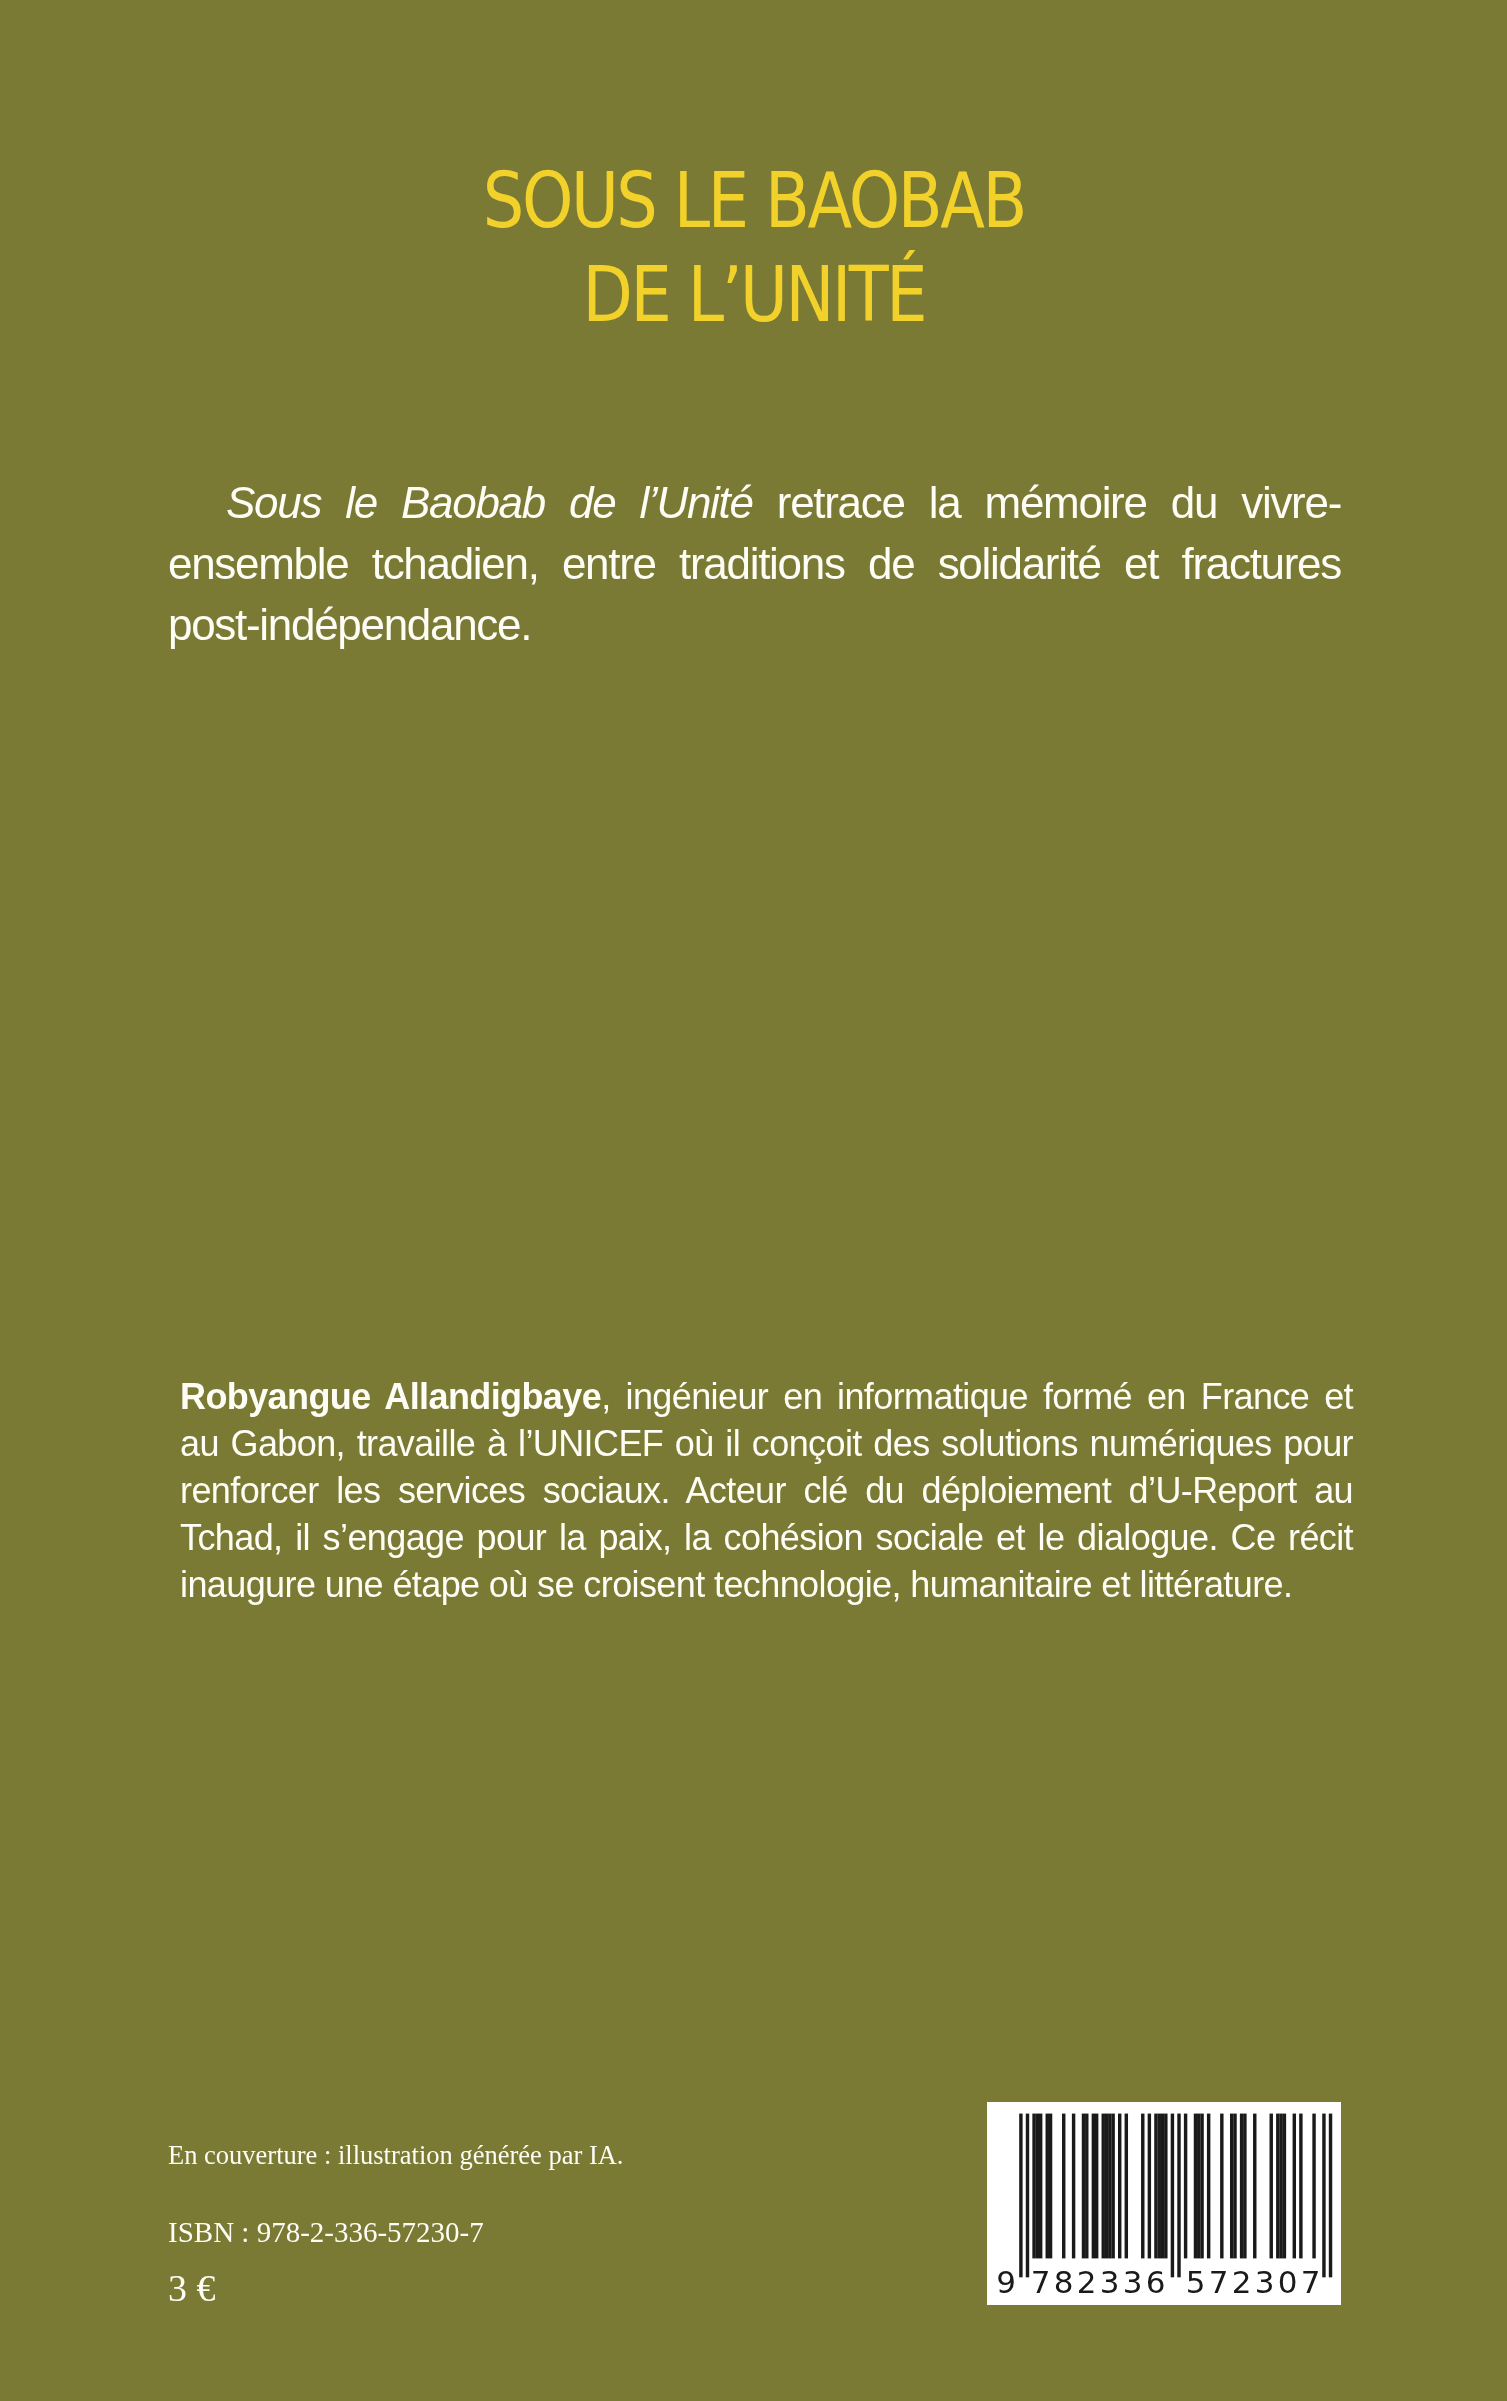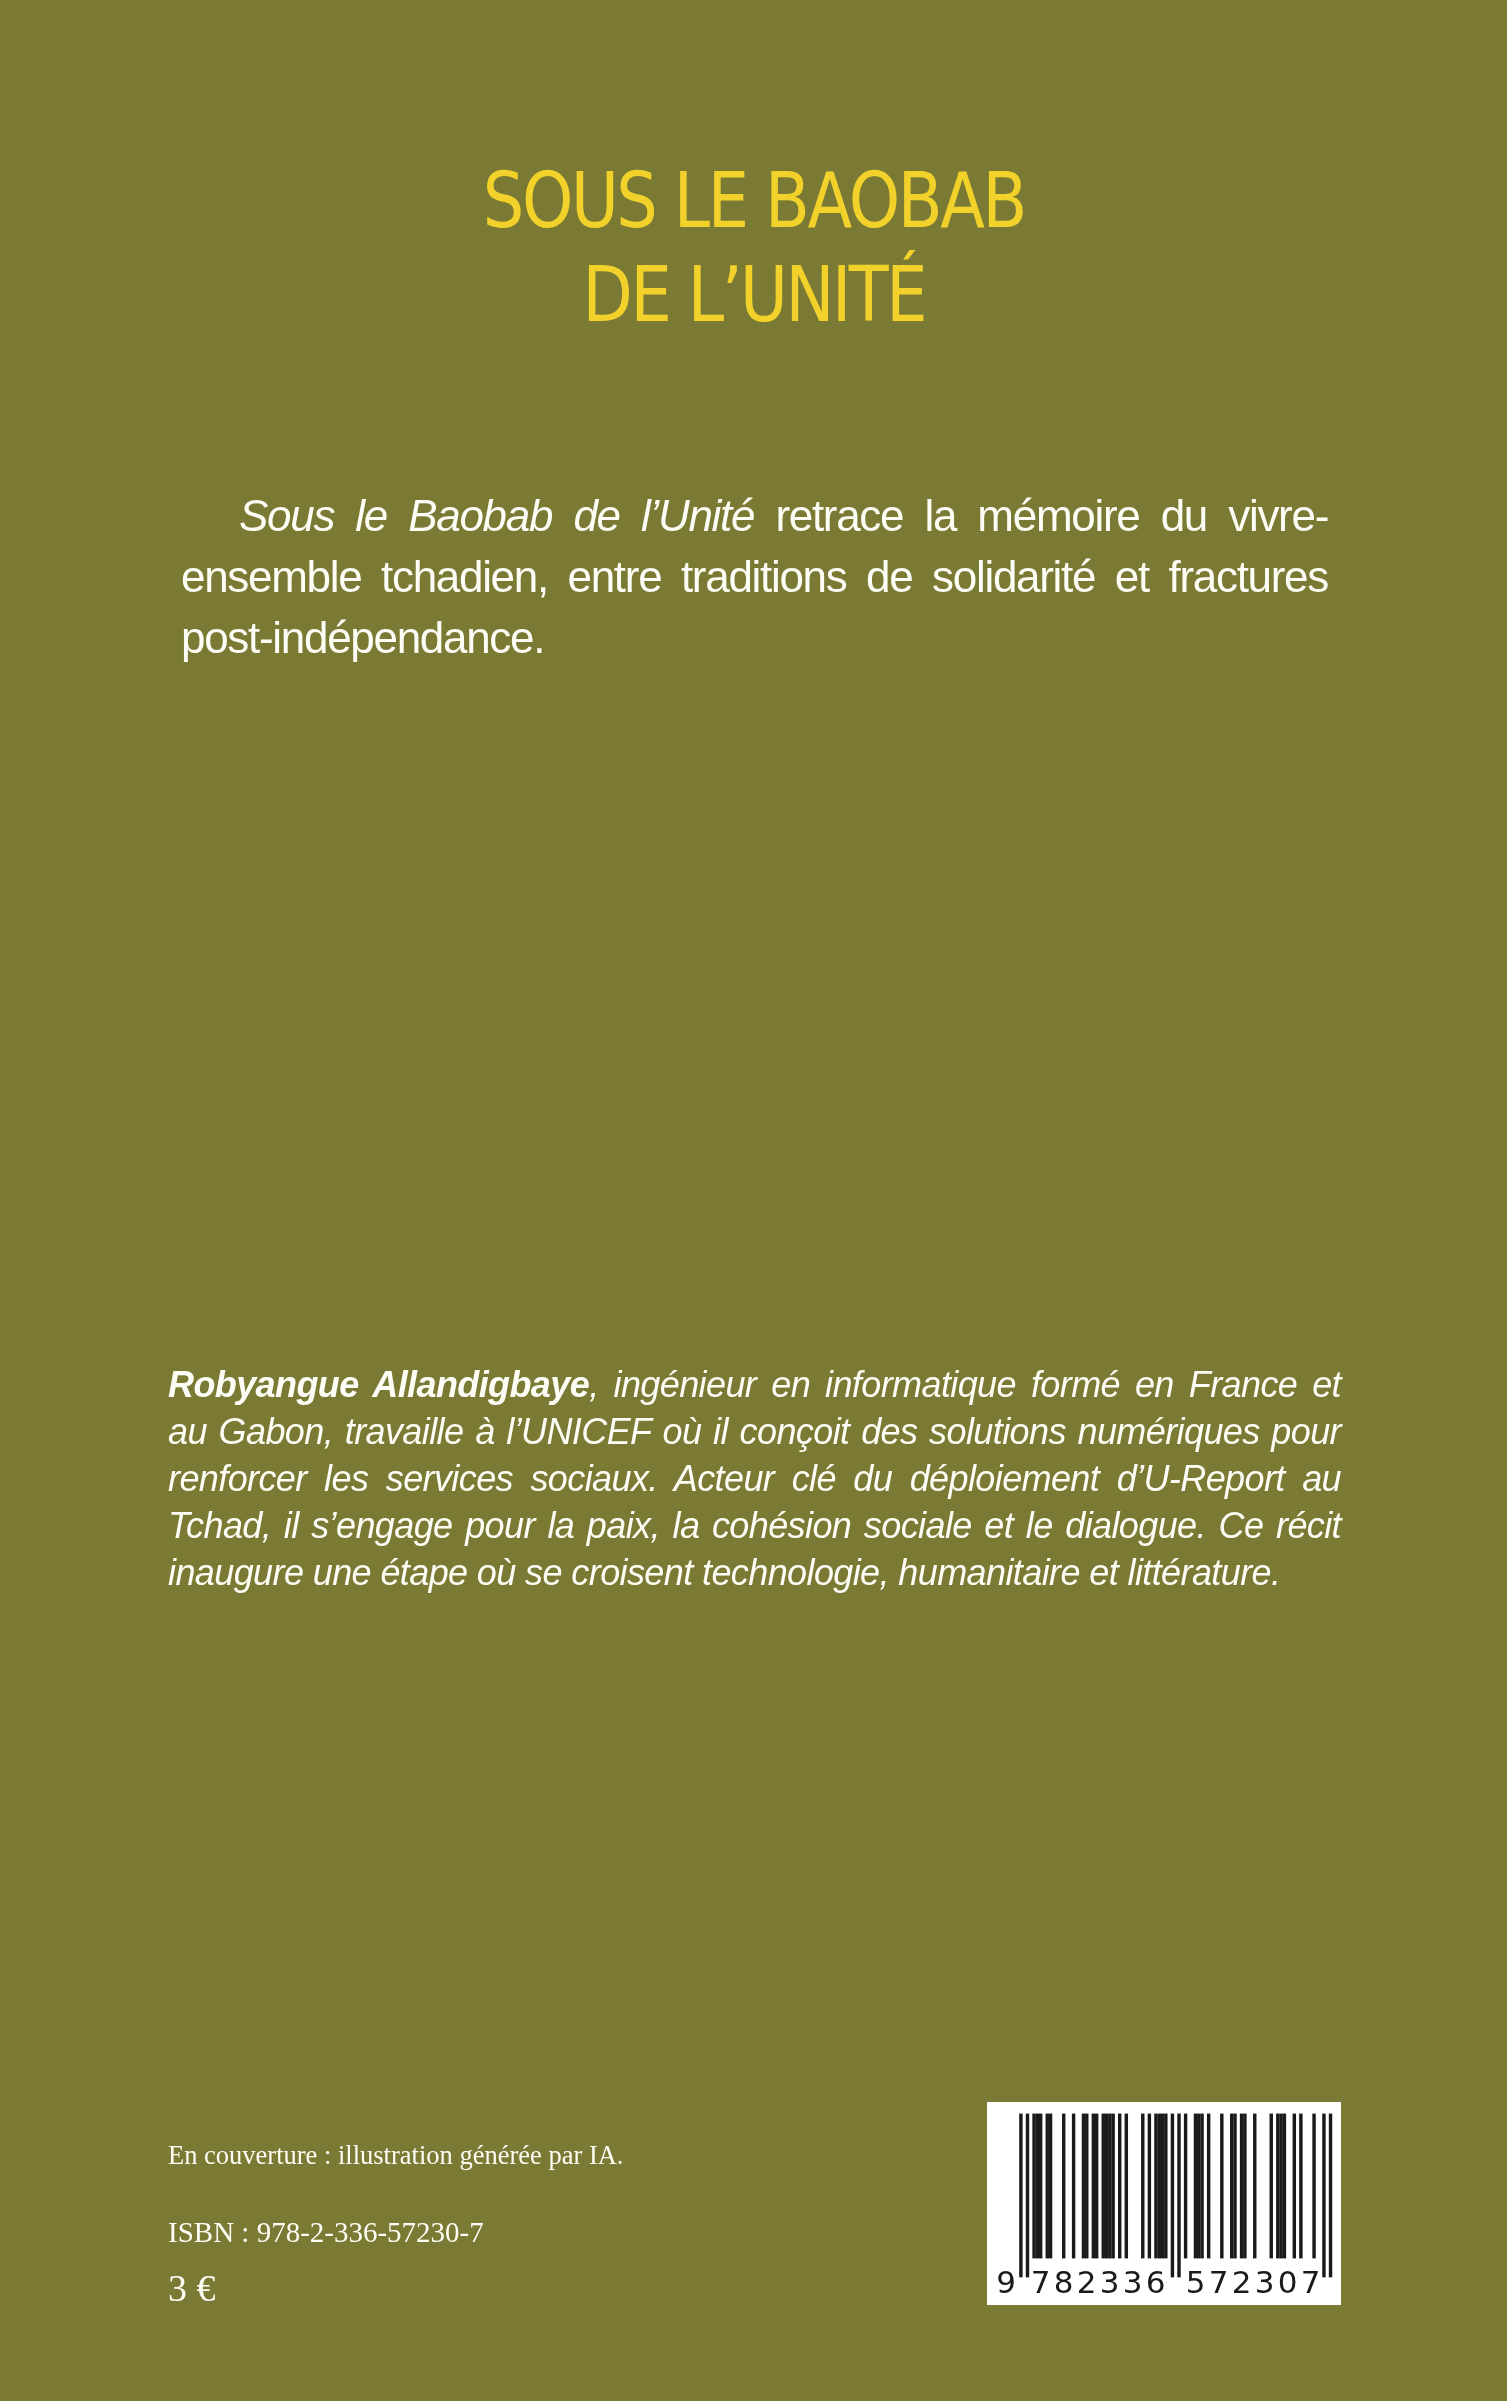--- a/index.html
+++ b/index.html
@@ -47,39 +47,38 @@
       left: 168px;
       top: 460px;
       width: 1173px;
       font-size: 44px;
       line-height: 61px;
       text-align: justify;
       letter-spacing: -1.3px;
       word-spacing: 0.9px;
     }
     .synopsis p {
-      margin: 13px;
+      margin: 0;
       text-indent: 58px;
       text-align-last: left;
     }
     .synopsis em {
       font-style: italic;
     }
     
     .bio {
       position: absolute;
       left: 168px;
       top: 1349px;
       width: 1173px;
       font-size: 36px;
       line-height: 47px;
-      font-style: italic;
       text-align: justify;
       letter-spacing: -0.6px;
-      margin: 0;
+      margin: 12px;
     }
     .bio .author {
       font-weight: bold;
     }
     
     .credit {
       position: absolute;
       left: 168px;
       top: 2127px;
       font-family: "Liberation Serif", serif;

